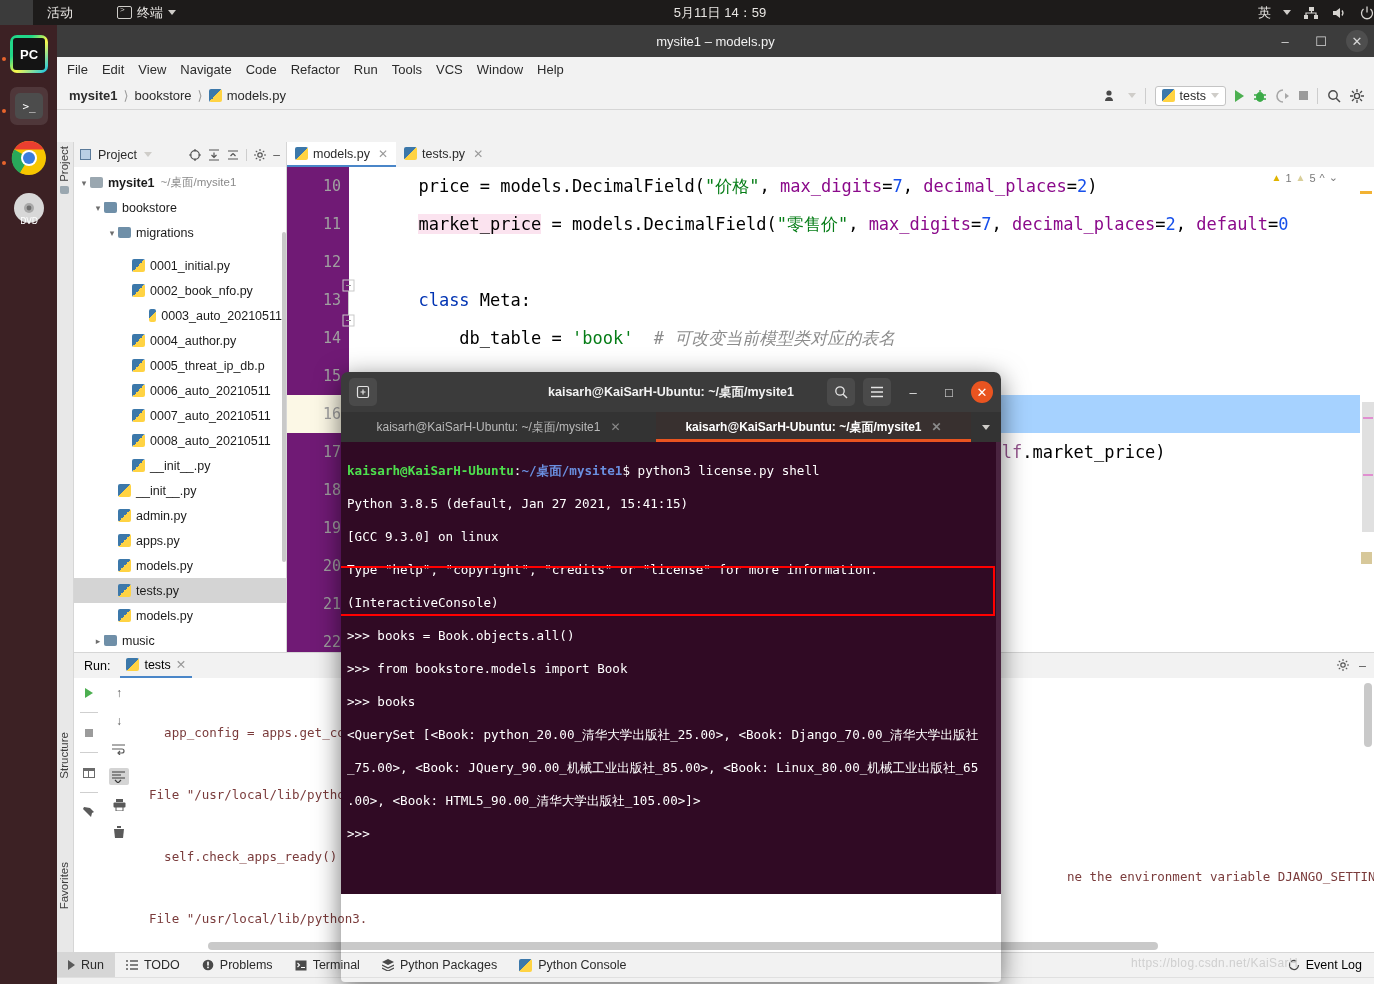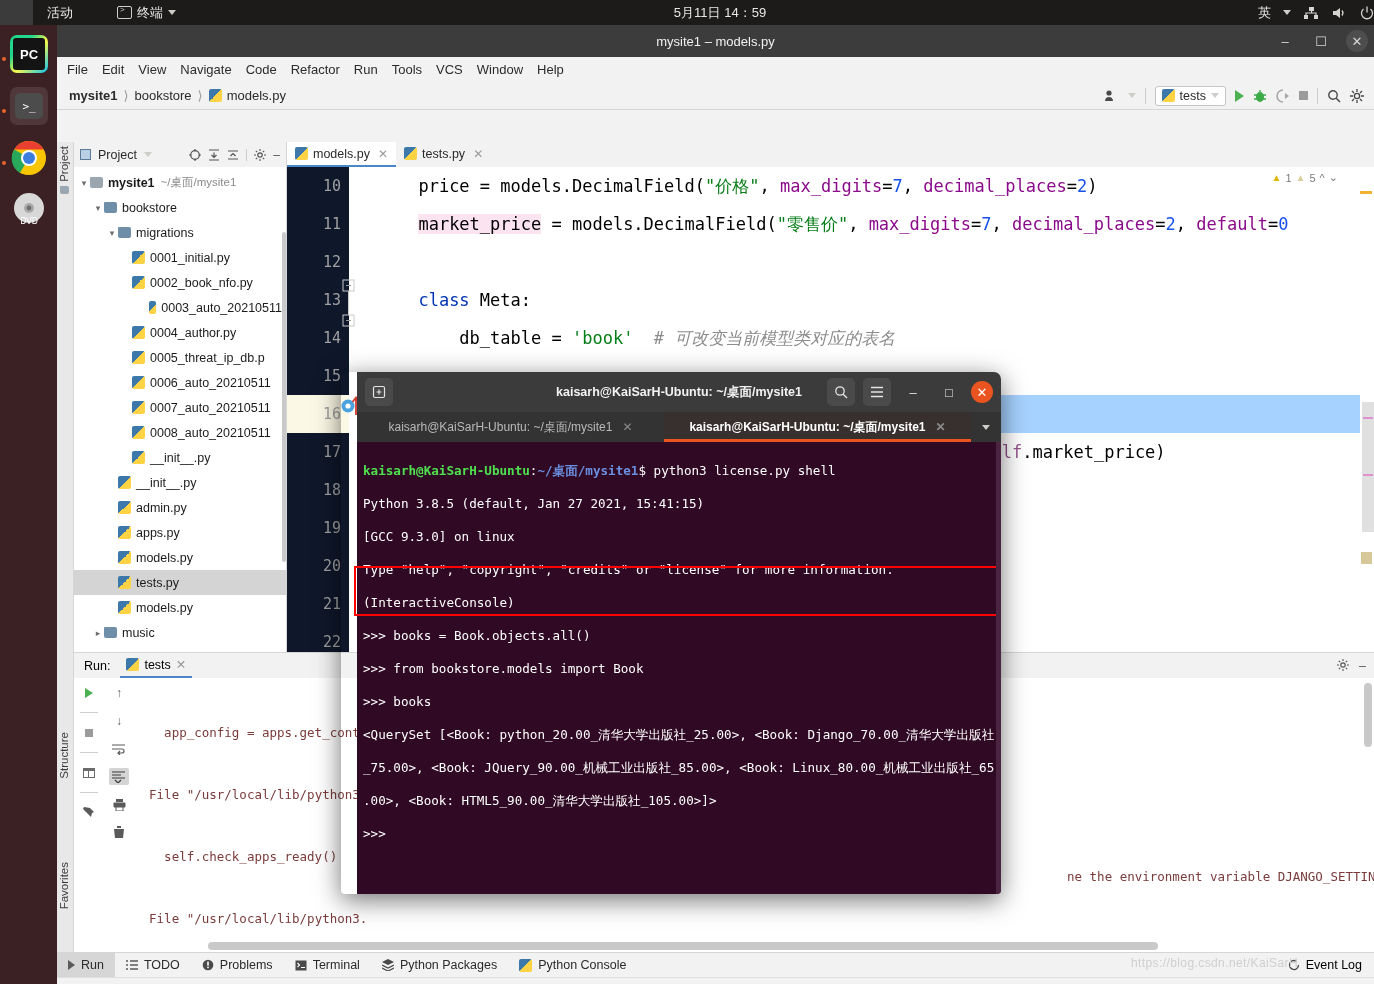--- a/index.html
+++ b/index.html
@@ -84,21 +84,21 @@
   .muted{color:#8a8a8a; margin-left:6px; font-size:11.5px;}
   #project-scroll{position:absolute;right:0;top:90px;width:4px;height:330px;background:#c9c9c9;border-radius:2px;}
 
   
   #editor { position:absolute; left:230px; top:0; right:0; height:510px; background:#fff; }
   #tabs { height:25px; background:#f2f2f2; display:flex; align-items:flex-end; font-size:12.5px;}
   .tab { height:25px; display:flex; align-items:center; gap:5px; padding:0 8px; color:#2b2b2b; border-bottom:2px solid transparent;}
   .tab.active { background:#fff; border-bottom:2px solid #4a86c8;}
   .tab .x { color:#9a9a9a; font-size:12px; margin-left:3px;}
   #code { position:absolute; left:0; top:25px; right:0; bottom:0; overflow:hidden; }
-  .gutter { position:absolute; left:0; top:0; width:62px; height:485px; background:#0f172a; color:#a0a0a0; font-size:15px;}
+  .gutter { position:absolute; left:0; top:0; width:62px; height:485px; background:#701a75; color:#a0a0a0; font-size:15px;}
   .gutter div { height:38px; line-height:38px; text-align:right; padding-right:8px; font-family:"DejaVu Sans Mono",monospace;}
   .gutter div.cur { background:#fcf8e6; }
   .codelines{ position:absolute; left:70px; top:0; right:0; font-family:"DejaVu Sans Mono",monospace; font-size:17px;}
   .codelines .ln { height:38px; line-height:38px; white-space:pre; }
   .k-kw{color:#0033b3;} .k-str{color:#067d17;} .k-num{color:#1750eb;}
   .k-zhstr{color:#067d17;} .k-cmt{color:#8c8c8c;font-style:italic;}
   .k-param{color:#8b0a8b;} .k-cls{color:#000;} .k-self{color:#94558d;}
   .hl-pink{background:#fbe3ef;}
   .line-sel{background:#a6d2ff;}
   #inspect { position:absolute; right:36px; top:4px; display:flex; align-items:center; gap:4px; font-size:11px;color:#7a7a7a;}
@@ -125,21 +125,21 @@
   #run-vscroll{position:absolute;right:2px;top:30px;width:8px;height:64px;background:#c9c9c9;border-radius:4px;}
 
   
   #toolbar-bottom { position:absolute; left:0; top:927px; width:1317px; height:25px; background:#f2f2f2; display:flex; align-items:center; gap:0; font-size:12.5px; border-top:1px solid #d6d6d6;}
   .bt { display:flex; align-items:center; gap:6px; padding:0 11px; height:25px; color:#2b2b2b;}
   .bt.sel { background:#d6d6d6; }
   #toolbar-bottom .right{margin-left:auto;display:flex;align-items:center;gap:6px;padding-right:12px;}
   #statusbar { position:absolute; left:0; top:952px; width:1317px; height:32px; background:#f2f2f2; display:flex; align-items:center; font-size:12.5px; color:#2b2b2b; border-top:1px solid #e0e0e0;}
 
   
-  #term { position:absolute; left:341px; top:372px; width:660px; height:522px; box-shadow:0 6px 26px rgba(0,0,0,.55); z-index:40; border-radius:7px 7px 4px 4px; overflow:hidden;padding-left:16px;}
+  #term { position:absolute; left:341px; top:372px; width:660px; height:610px; box-shadow:0 6px 26px rgba(0,0,0,.55); z-index:40; border-radius:7px 7px 4px 4px; overflow:hidden;}
   #term-title { height:40px; background:#3b3b3b; display:flex; align-items:center; padding:0 8px; color:#f2f2f2; font-size:13px; position:relative;}
   #term-title .tbtn{width:28px;height:28px;border-radius:5px;background:#4a4a4a;display:flex;align-items:center;justify-content:center;font-size:13px;color:#e4e4e4;}
   #term-title .center{position:absolute;left:0;right:0;text-align:center;font-weight:bold;pointer-events:none;font-size:12.5px;}
   #term-title .rightgrp{margin-left:auto;display:flex;align-items:center;gap:8px;z-index:2;}
   #term-title .rightgrp .plain{background:none;}
   #term-title .closeb{width:22px;height:22px;border-radius:50%;background:#e95420;color:#fff;display:flex;align-items:center;justify-content:center;font-size:13px;}
   #term-tabs { height:30px; background:#333; display:flex; align-items:stretch; font-size:12px; color:#b9b9b9;}
   .ttab{flex:1;display:flex;align-items:center;justify-content:center;gap:10px;position:relative;}
   .ttab.active{color:#fff;font-weight:bold;background:#38302f;}
   .ttab.active:after{content:"";position:absolute;left:0;right:0;bottom:0;height:3px;background:#e95420;}
@@ -335,21 +335,21 @@
           <div class="trow" style="padding-left: 18px;">
             <span class="arrow">▾</span>
             <span class="folder blue"></span>
             <span>bookstore</span>
           </div>
           <div class="trow" style="padding-left: 32px;">
             <span class="arrow">▾</span>
             <span class="folder blue"></span>
             <span>migrations</span>
           </div>
-          <div class="trow" style="padding-left: 46px;">
+          <div class="trow" style="padding-left: 46px; margin-top: 8px;">
             <span class="arrow"></span>
             <span class="pyicon" style="margin-right: 5px;"></span>
             <span>0001_initial.py</span>
           </div>
           <div class="trow" style="padding-left: 46px;">
             <span class="arrow"></span>
             <span class="pyicon" style="margin-right: 5px;"></span>
             <span>0002_book_nfo.py</span>
           </div>
           <div class="trow" style="padding-left: 68px;">

